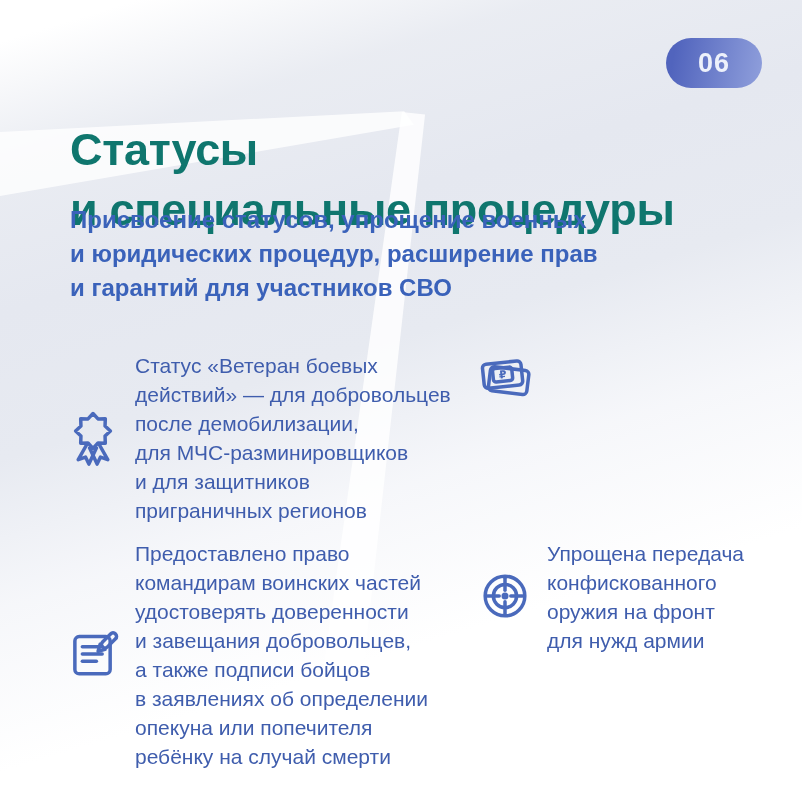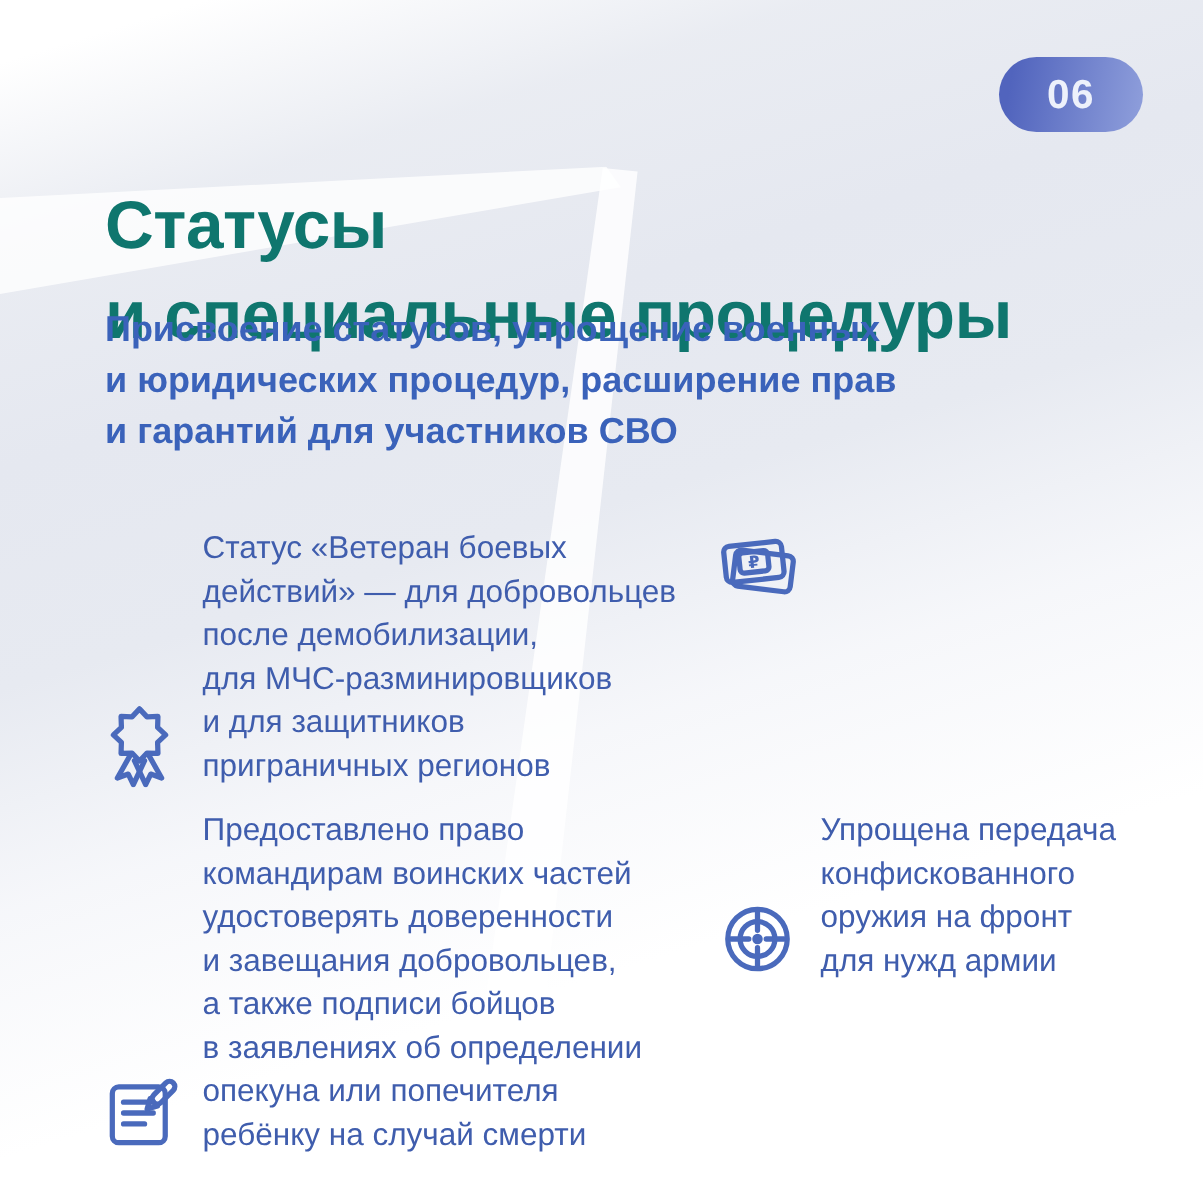--- a/index.html
+++ b/index.html
@@ -66,21 +66,21 @@
     font-size: 24px;
     font-weight: 700;
     line-height: 1.42;
     color: #3a62ba;
     white-space: pre-line;
   }
   
   .item {
     position: absolute;
     display: flex;
-    align-items: flex-end;
+    align-items: center;
   }
   .item.pos-1 { left: 64px;  top: 348px; width: 400px; }
   .item.pos-2 { left: 476px; top: 348px; width: 320px; }
   .item.pos-3 { left: 64px;  top: 536px; width: 400px; }
   .item.pos-4 { left: 476px; top: 536px; width: 320px; }
   .item .icon {
     flex: 0 0 auto;
     width: 58px; height: 58px;
     margin-right: 13px;
   }

